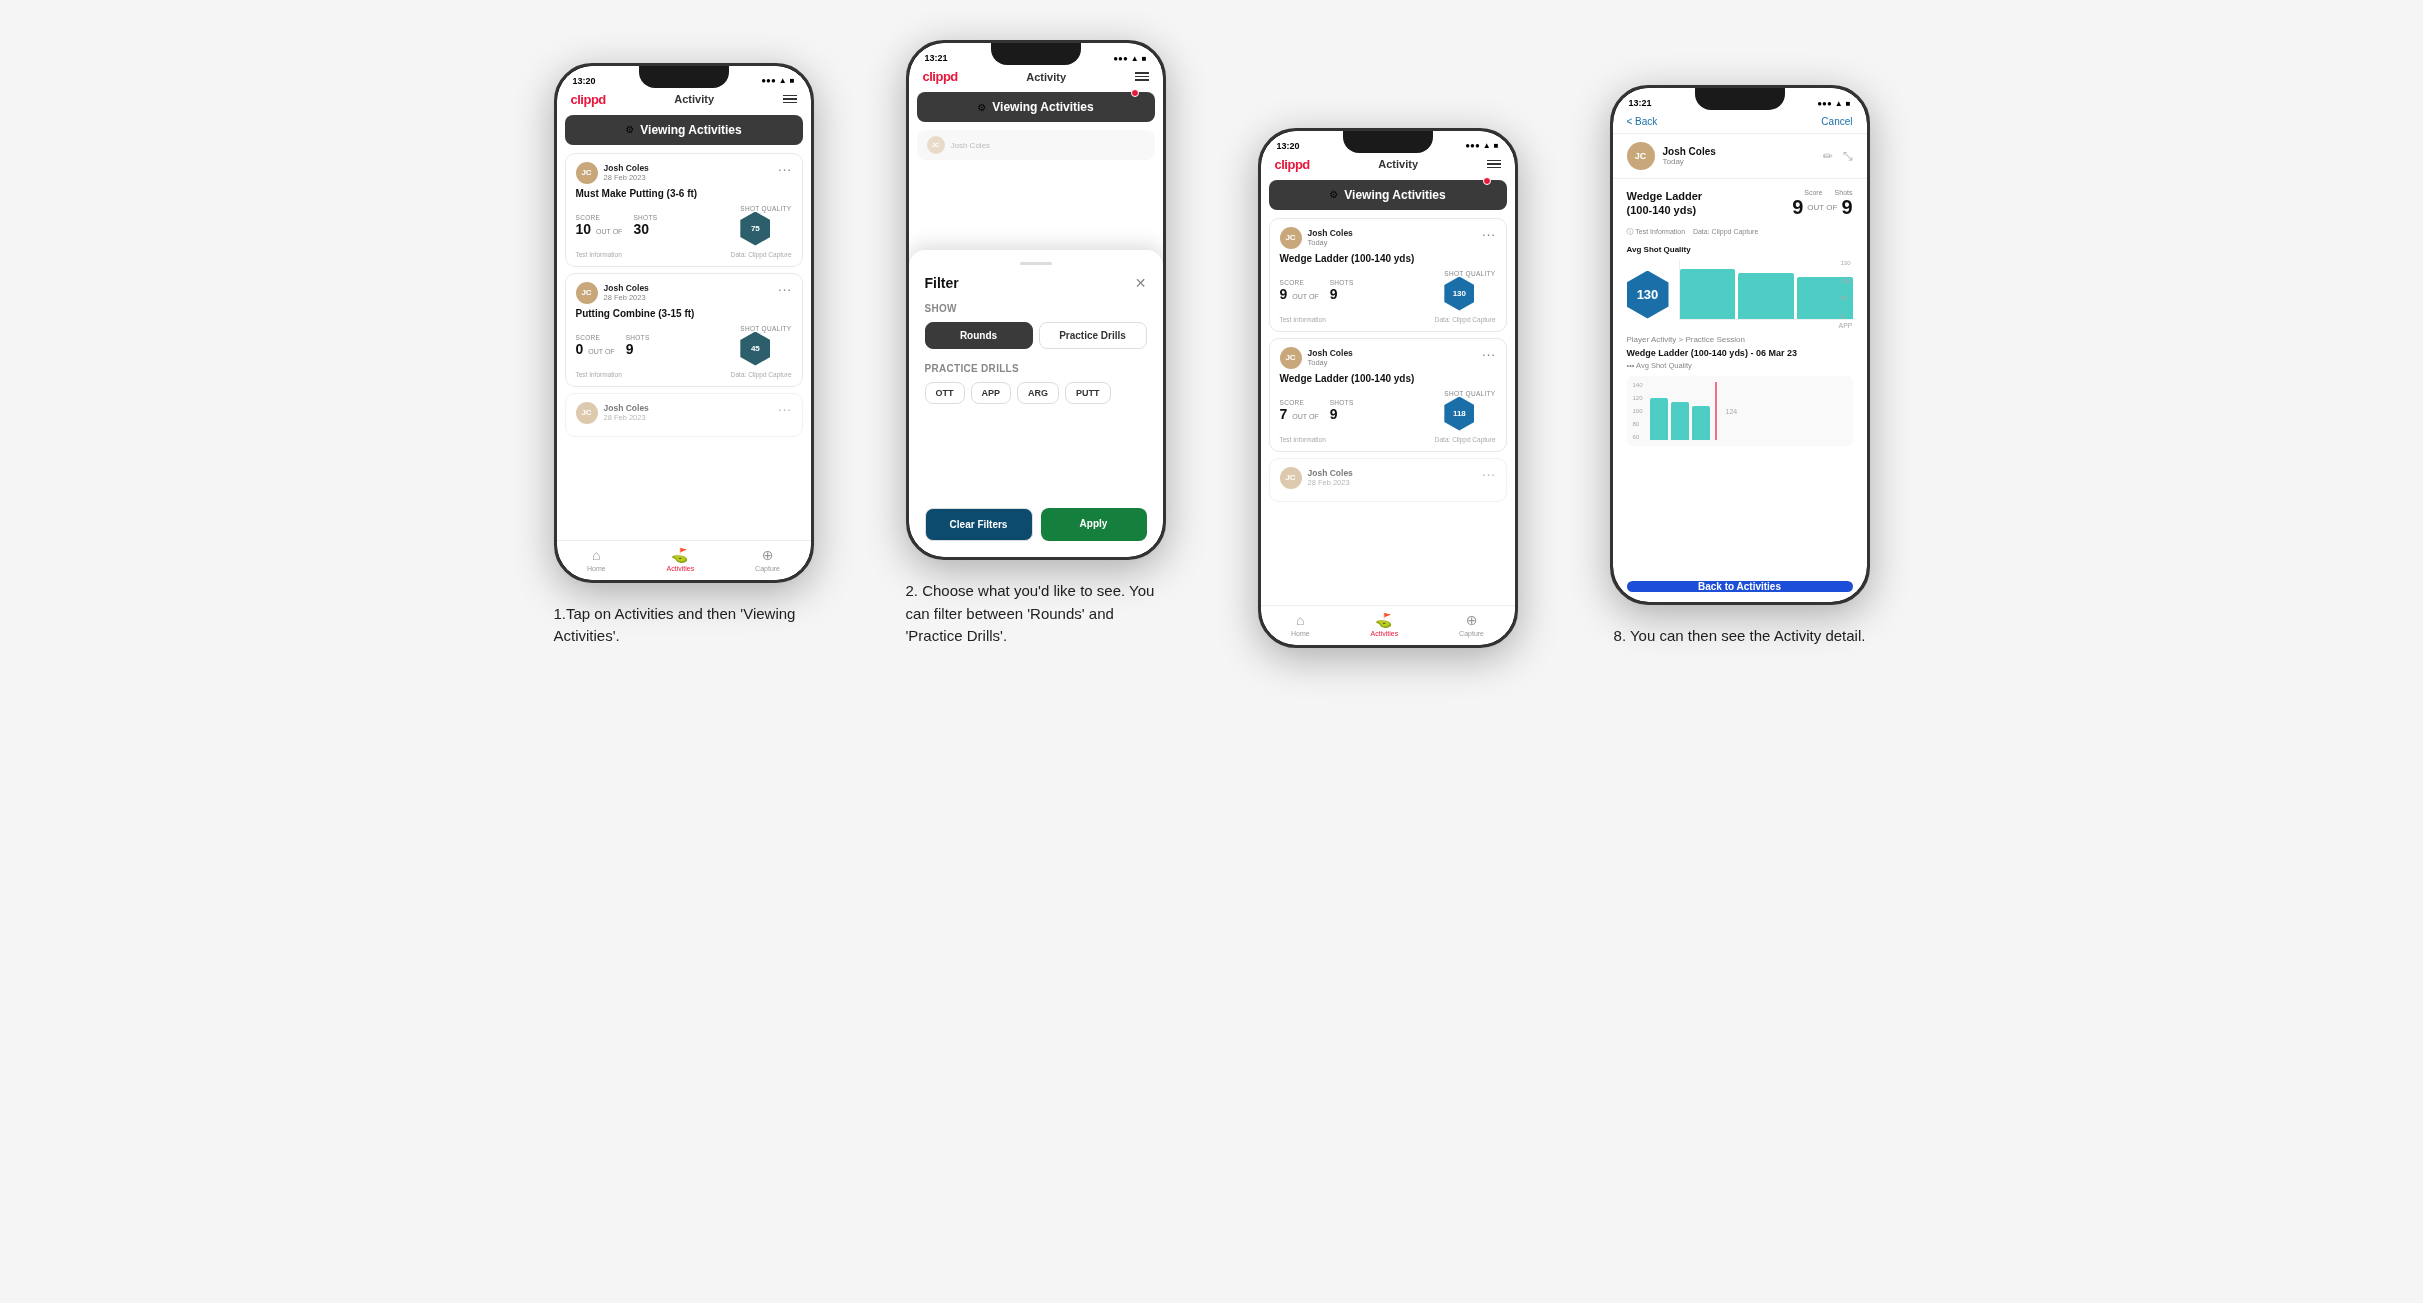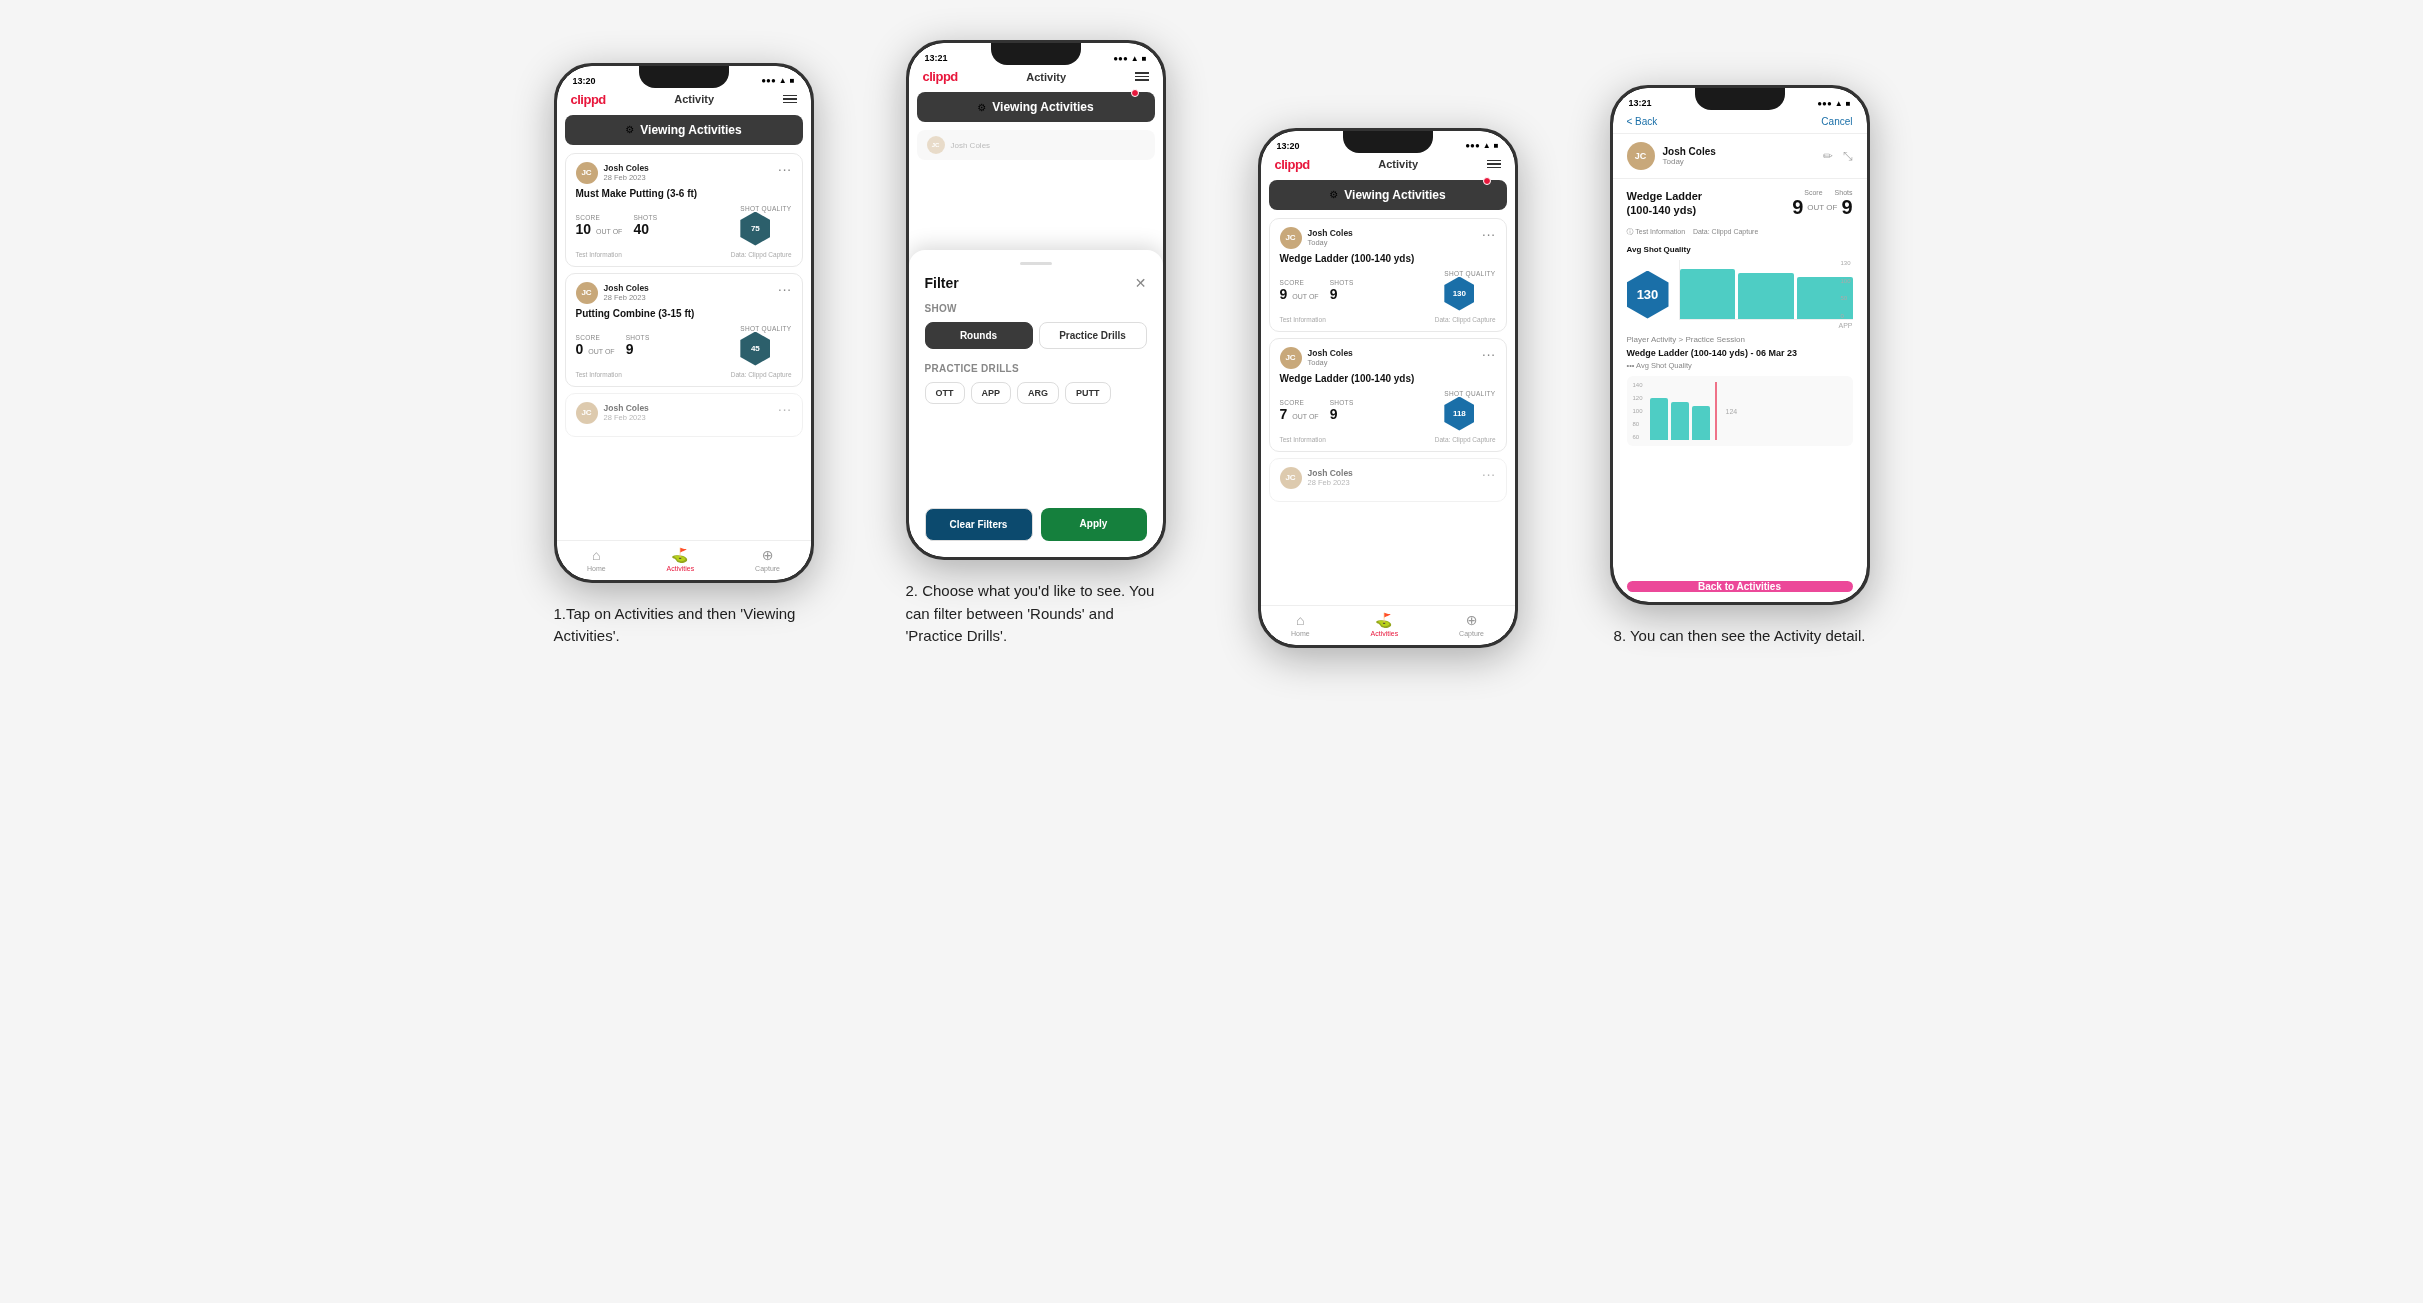--- a/index.html
+++ b/index.html
@@ -556,21 +556,21 @@
       font-weight: 700;
       color: #111;
       margin-bottom: 3px;
     }
     .session-subtitle {
       font-size: 7.5px;
       color: #888;
       margin-bottom: 6px;
     }
     .back-activities-btn {
-      background: #ec4899;
+      background: #1d4ed8;
       color: #fff;
       text-align: center;
       font-size: 10px;
       font-weight: 700;
       margin: 16px 14px;
       border-radius: 8px;
       flex-shrink: 0;
       margin-bottom: 10px;
     }
     
@@ -640,21 +640,21 @@
             <div class="card-stats">
               <div class="stat-group">
                 <span class="stat-label">Score</span>
                 <div class="stat-inline">
                   <span class="stat-value">10</span>
                   <span class="stat-outof">OUT OF</span>
                 </div>
               </div>
               <div class="stat-group">
                 <span class="stat-label">Shots</span>
-                <span class="stat-value">40</span>
+                <span class="stat-value">30</span>
               </div>
               <div class="stat-group" style="margin-left:auto">
                 <span class="stat-label">Shot Quality</span>
                 <div class="shot-quality-badge">75</div>
               </div>
             </div>
             <div class="card-footer">
               <span class="card-footer-text">Test Information</span>
               <span class="card-footer-text">Data: Clippd Capture</span>
             </div>

